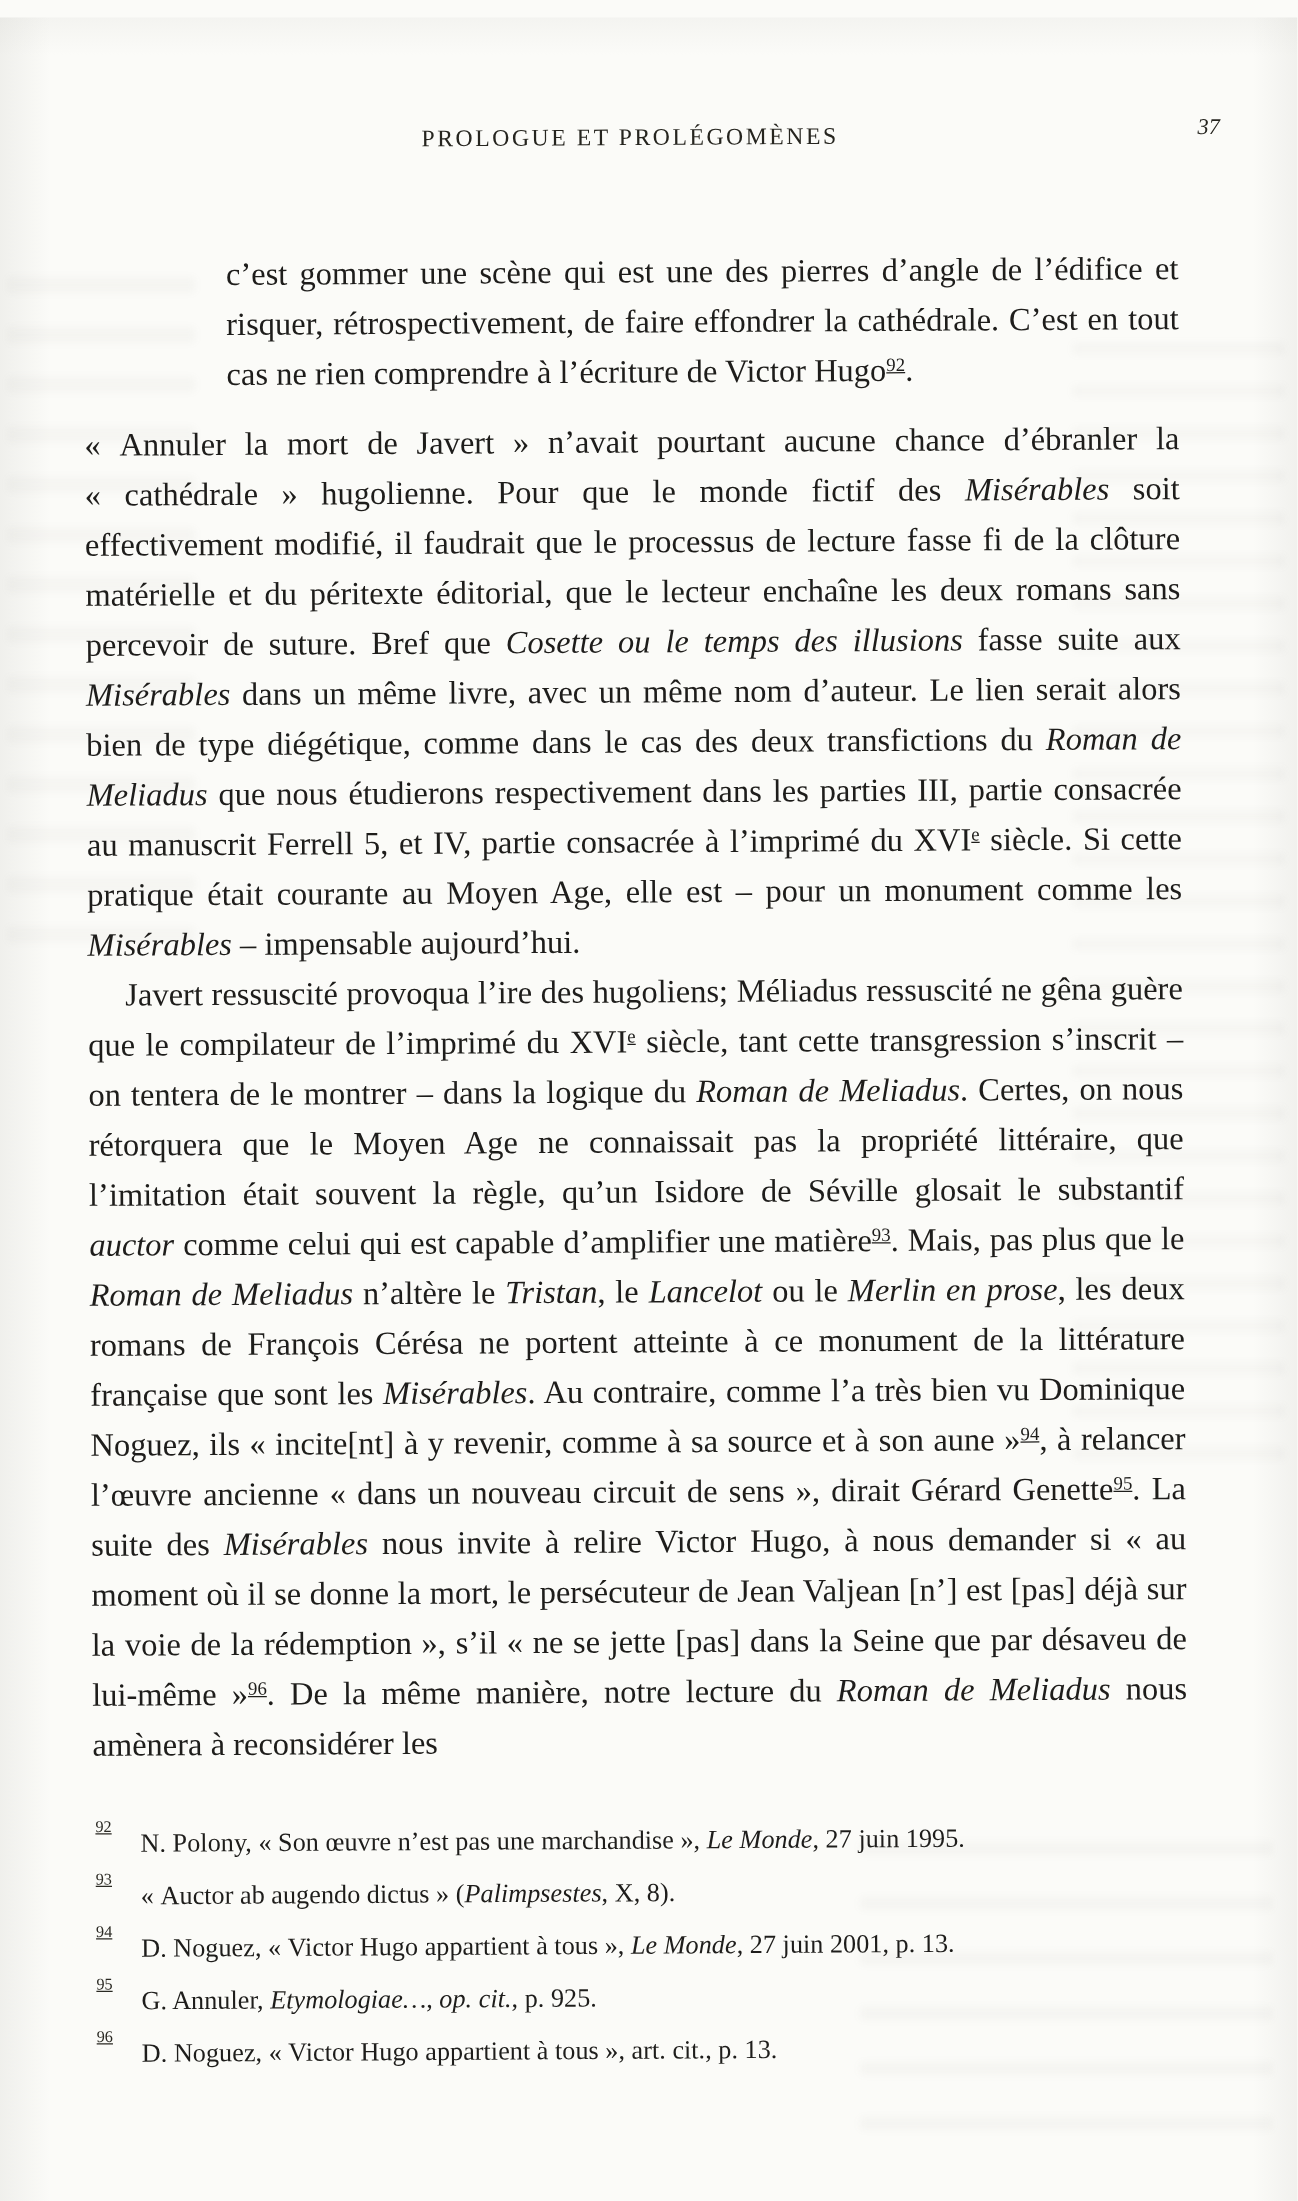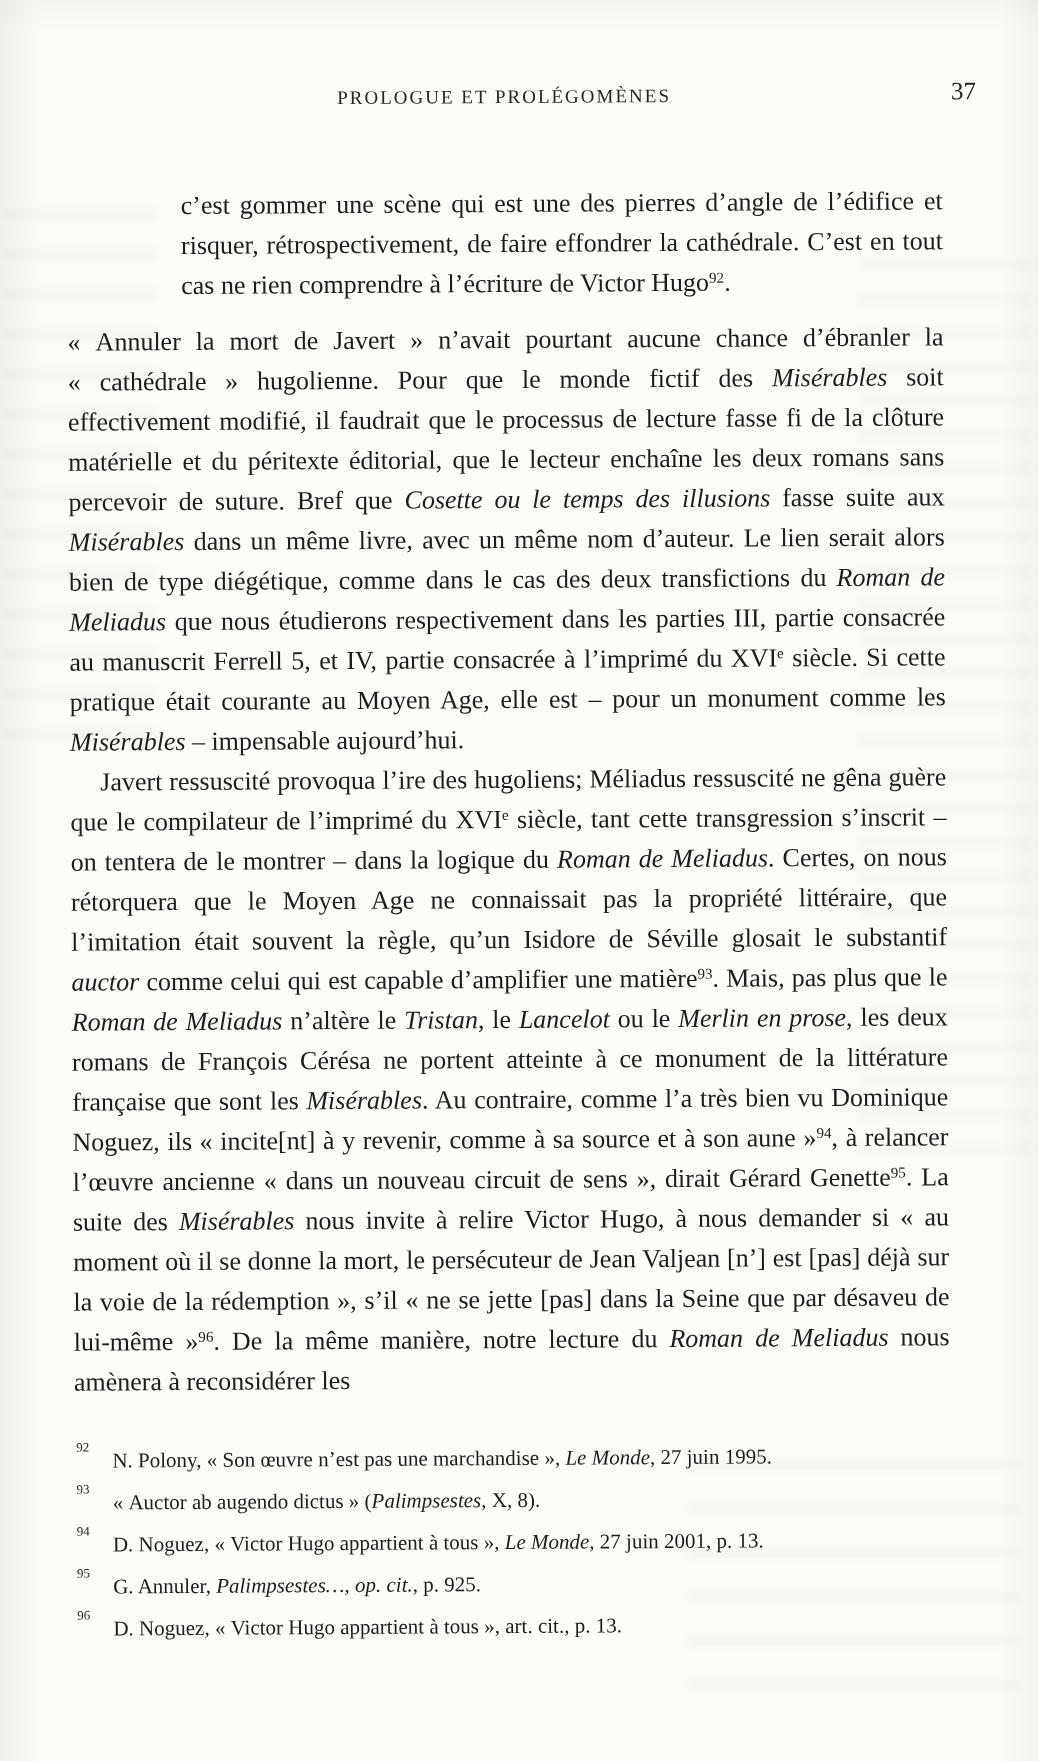--- a/index.html
+++ b/index.html
@@ -9,48 +9,49 @@
     font-family:"Liberation Serif","DejaVu Serif",serif;
     color:#1e1d1b;
   }
   .sheet {
     position:absolute; inset:0;
     background:
       linear-gradient(90deg, rgba(205,205,200,0.25) 0, rgba(255,255,255,0) 40px),
       linear-gradient(270deg, rgba(205,205,200,0.22) 0, rgba(255,255,255,0) 36px),
       linear-gradient(180deg, rgba(210,210,205,0.18) 0, rgba(255,255,255,0) 30px),
       #fbfbf8;
+    margin-top: 14px;
   }
   .smudge { position:absolute; pointer-events:none; filter:blur(3px); opacity:0.5; }
   .smudge.s1 { left:6px; top:180px; width:150px; height:560px;
     background:repeating-linear-gradient(0deg, rgba(140,138,130,0.10) 0 12px, rgba(0,0,0,0) 12px 40px); }
   .smudge.s2 { right:10px; top:260px; width:170px; height:900px;
     background:repeating-linear-gradient(0deg, rgba(140,138,130,0.09) 6px 16px, rgba(0,0,0,0) 16px 40px); }
   .smudge.s3 { right:20px; top:1430px; width:330px; height:260px;
     background:repeating-linear-gradient(0deg, rgba(135,132,125,0.10) 0 10px, rgba(0,0,0,0) 10px 44px); }
   .content {
     position:absolute; left:66px; top:86px; width:876px;
     transform:rotate(-0.35deg); transform-origin:50% 0;
   }
   .header { position:relative; height:34px; }
   .header-title {
     display:block; text-align:center;
     font-size:19px; letter-spacing:2px; color:#26251f;
   }
   .page-number {
     position:absolute; right:-34px; top:-6px;
-    font-size:25px; color:#26251f;
+    font-size:18px; color:#26251f;font-style:italic;
   }
   .body-text { margin-top:64px; font-size:26px; line-height:40px; }
   .para { margin:0; text-align:justify; }
   .para.quote { margin-left:114px; margin-bottom:16px; }
   .para.indent { text-indent:30px; }
   .it { font-style:italic; }
   sup.marker, .fn-num {
-    font-size:0.58em; line-height:0; position:relative; top:-0.55em; vertical-align:baseline;
+    font-size:0.58em; line-height:0; position:relative; top:-0.55em; vertical-align:baseline;text-decoration:underline;
   }
   .footnotes { margin-top:44px; font-size:21px; line-height:28px; }
   .footnote { display:flex; margin-bottom:14px; text-align:justify; }
   .fn-num { flex:none; width:36px; top:0.1em; font-size:13px; padding-left:2px; color:#2a2923; }
   .fn-text { flex:1; }
 </style>
 </head>
 <body>
 
 <div class="sheet">
@@ -78,21 +79,21 @@
         <div class="footnote">
           <span class="fn-num">93</span>
           <span class="fn-text"><span>«&nbsp;Auctor ab augendo dictus&nbsp;» (</span><span class="it">Palimpsestes</span><span>, X, 8).</span></span>
         </div>
         <div class="footnote">
           <span class="fn-num">94</span>
           <span class="fn-text"><span>D. Noguez, «&nbsp;Victor Hugo appartient à tous&nbsp;», </span><span class="it">Le Monde</span><span>, 27 juin 2001, p. 13.</span></span>
         </div>
         <div class="footnote">
           <span class="fn-num">95</span>
-          <span class="fn-text"><span>G. Annuler, </span><span class="it">Palimpsestes…</span><span>, </span><span class="it">op. cit.</span><span>, p. 925.</span></span>
+          <span class="fn-text"><span>G. Annuler, </span><span class="it">Etymologiae…</span><span>, </span><span class="it">op. cit.</span><span>, p. 925.</span></span>
         </div>
         <div class="footnote">
           <span class="fn-num">96</span>
           <span class="fn-text"><span>D. Noguez, «&nbsp;Victor Hugo appartient à tous&nbsp;», art. cit., p. 13.</span></span>
         </div>
       </div>
   </div>
 </div>
 
 </body></html>

